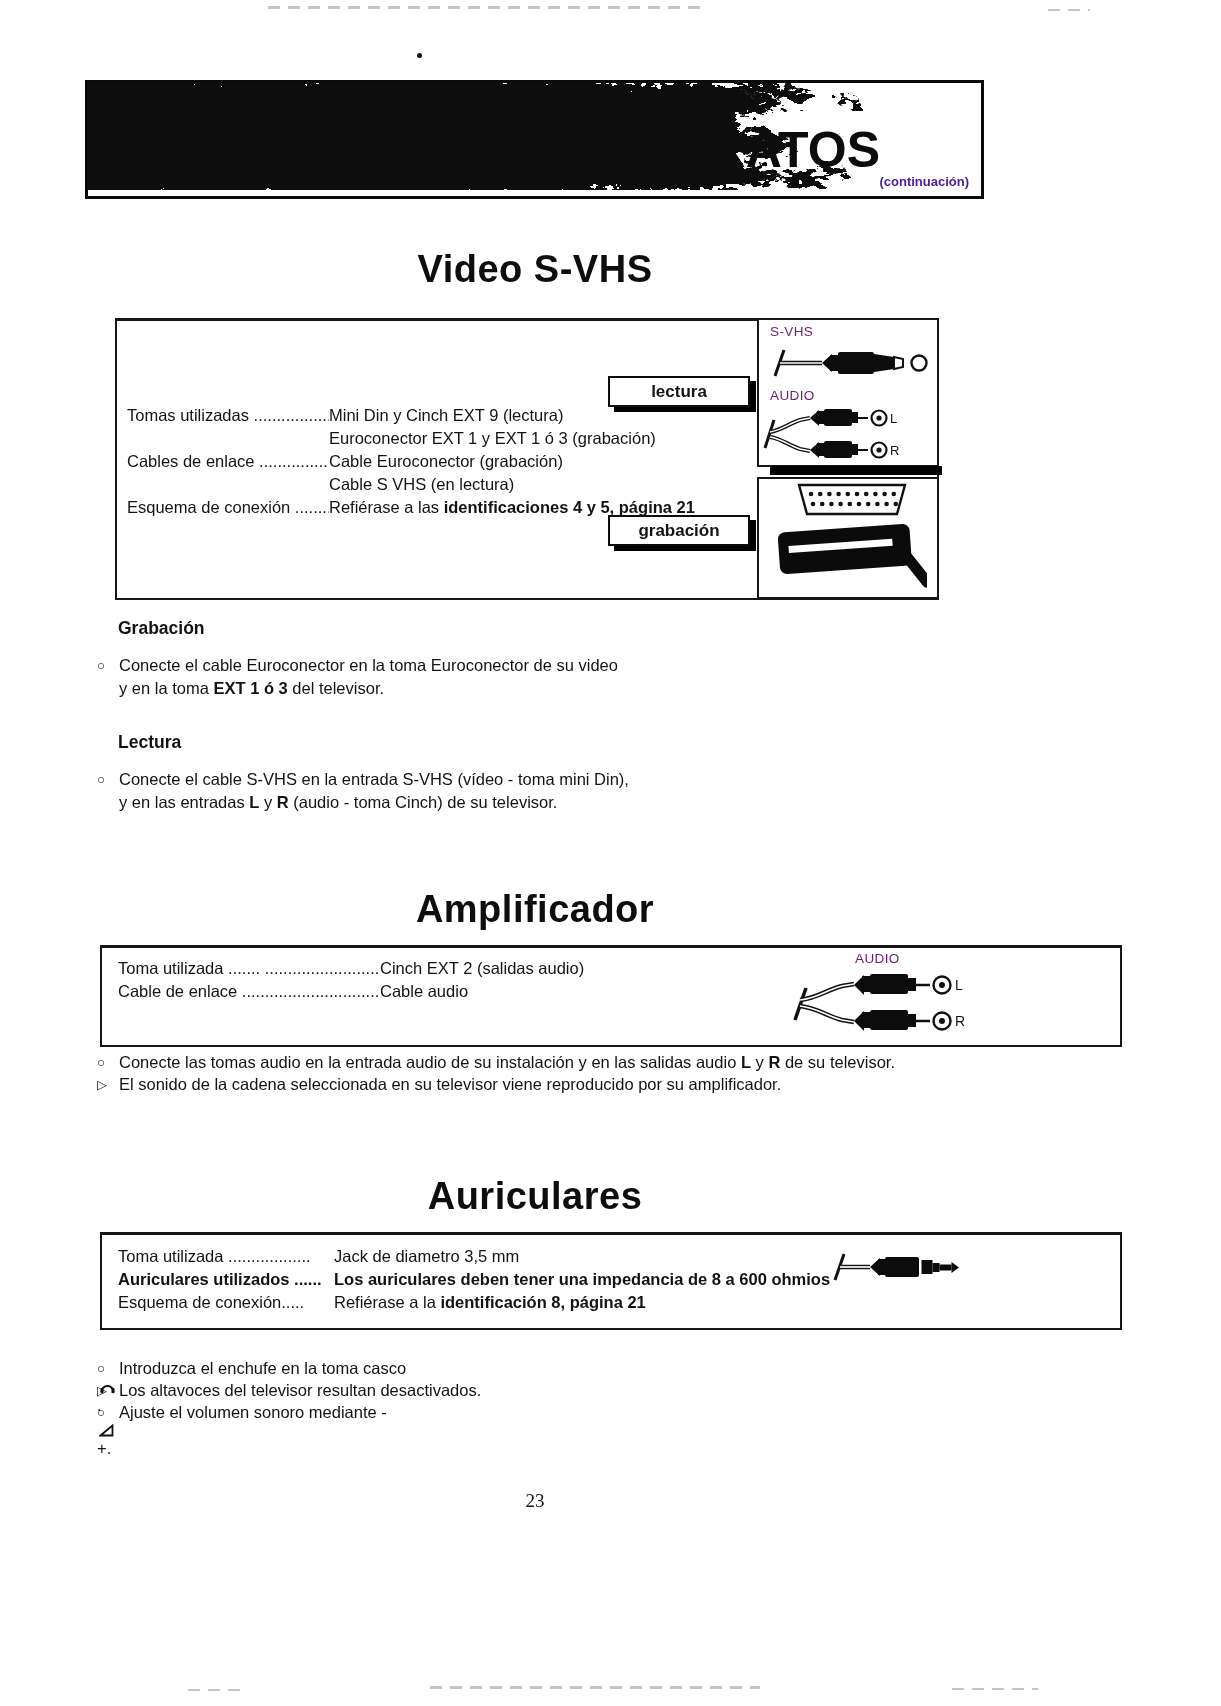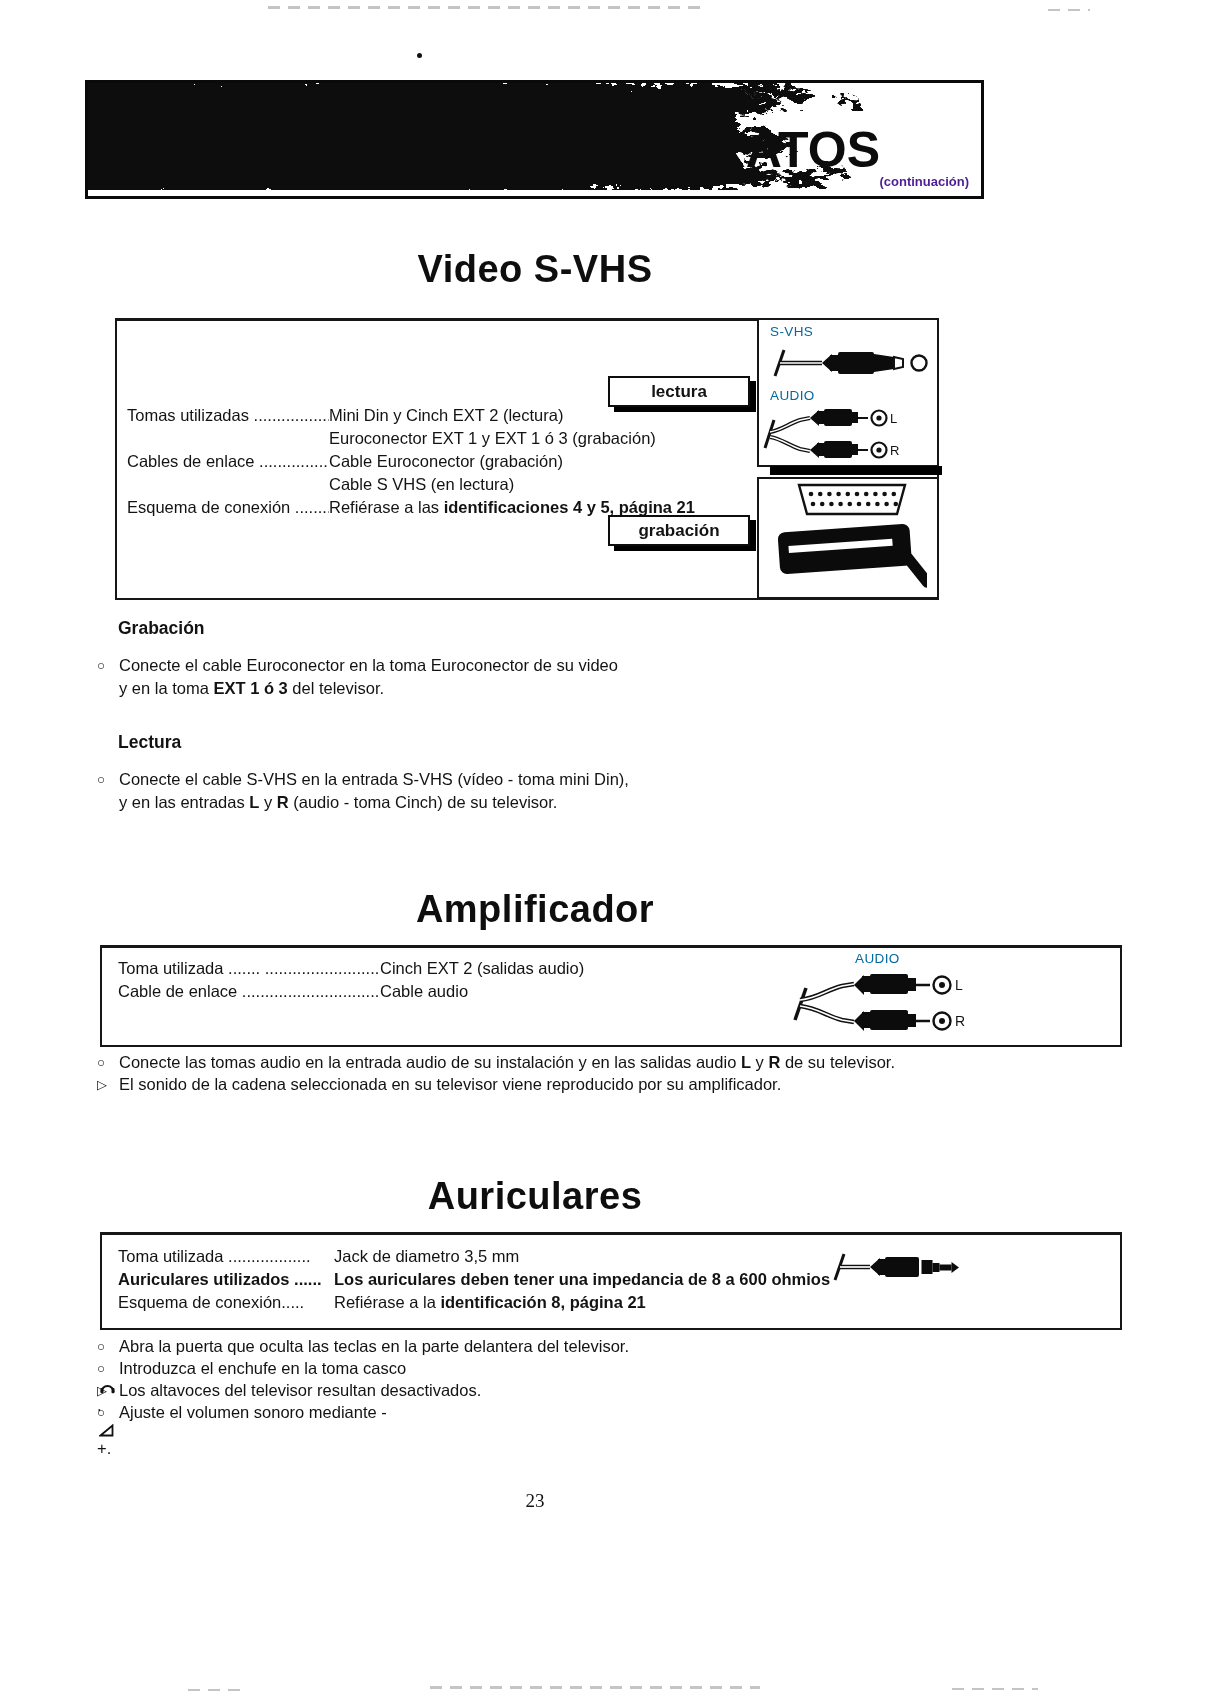--- a/index.html
+++ b/index.html
@@ -10,21 +10,21 @@
          font-size:38px;font-weight:bold;letter-spacing:.5px;color:#0e0e0e;}
   .box{position:absolute;border:2.5px solid #161616;border-top-width:3px;background:#fff;}
   .panel{position:absolute;border:2.5px solid #161616;background:#fff;}
   .shadowbar{position:absolute;background:#000;}
   .spec{position:absolute;font-size:16.5px;line-height:23px;white-space:nowrap;}
   .spec-label{display:inline-block;overflow:hidden;white-space:nowrap;vertical-align:bottom;}
   .w-video{width:202px}.w-amp{width:262px}.w-aur{width:216px}
   .b{font-weight:bold;}
   .tag{position:absolute;width:138px;height:27px;border:2.5px solid #0d0d0d;background:#fff;
        box-shadow:6px 5px 0 #000;font-weight:bold;font-size:17px;text-align:center;line-height:27px;}
-  .plabel{position:absolute;font-size:13.5px;letter-spacing:.4px;color:#0369a1;}
+  .plabel{position:absolute;font-size:13.5px;letter-spacing:.4px;color:#701a75;}
   .heading{position:absolute;font-size:17.5px;font-weight:bold;}
   .bullet{position:absolute;font-size:16.5px;line-height:22px;white-space:nowrap;}
   .mk{display:inline-block;width:22px;font-size:13.5px;vertical-align:1px;}
   .mk.tri{font-size:13px;}
   .cont-label{position:absolute;right:12px;bottom:7px;font-weight:bold;font-size:13px;color:#4c1d95;}
   .pagenum{position:absolute;left:95px;top:1490px;width:880px;text-align:center;font-size:19px;font-family:Liberation Serif, serif;}
   .noise{position:absolute;background:repeating-linear-gradient(90deg,#8a8a8a 0 12px,transparent 12px 20px);opacity:.5;}
   .dust{position:absolute;background:#111;border-radius:50%;}
   .icon-inline{vertical-align:-2px;margin:0 2px;}
   svg{display:block;}
@@ -62,21 +62,21 @@
       </g>
     </svg>
     <span class="cont-label">(continuación)</span>
   </div>
 
   <div class="title" style="top:248px;">Video S-VHS</div>
 
   <div class="box" style="left:115px;top:318px;width:820px;height:277px;"></div>
 
   <div class="spec" style="left:127px;top:404px;">
-    <span class="spec-label w-video">Tomas utilizadas .................</span><span><span>Mini Din y Cinch EXT 2 (lectura)</span></span>
+    <span class="spec-label w-video">Tomas utilizadas .................</span><span><span>Mini Din y Cinch EXT 9 (lectura)</span></span>
   </div>
   <div class="spec" style="left:127px;top:427px;">
     <span class="spec-label w-video"></span><span><span>Euroconector EXT 1 y EXT 1 ó 3 (grabación)</span></span>
   </div>
   <div class="spec" style="left:127px;top:450px;">
     <span class="spec-label w-video">Cables de enlace ................</span><span><span>Cable Euroconector (grabación)</span></span>
   </div>
   <div class="spec" style="left:127px;top:473px;">
     <span class="spec-label w-video"></span><span><span>Cable S VHS (en lectura)</span></span>
   </div>
@@ -236,23 +236,20 @@
     <line x1="10" y1="19" x2="40" y2="19" stroke="#fff" stroke-width="1.7"></line>
     <polygon points="40,19 50,10 50,28" fill="#0c0c0c"></polygon>
     <rect x="48" y="11" width="7" height="16" fill="#0c0c0c"></rect>
     <rect x="55" y="9" width="34" height="20" rx="2" fill="#0c0c0c"></rect>
     <rect x="91.5" y="12" width="11" height="14" fill="#0c0c0c"></rect>
     <rect x="102.5" y="15" width="7" height="9" fill="#0c0c0c"></rect>
     <rect x="109.5" y="16.5" width="12" height="6" fill="#0c0c0c"></rect>
     <polygon points="121.5,14 129,19.5 121.5,25" fill="#0c0c0c"></polygon>
   </svg>
 
-  <div class="bullet" style="left:97px;top:1335px;">
-    <span class="mk">○</span><span><span>Abra la puerta que oculta las teclas en la parte delantera del televisor.</span></span>
-  </div>
   <div class="bullet" style="left:97px;top:1357px;">
     <span class="mk">○</span><span><span>Introduzca el enchufe en la toma casco </span></span><svg class="icon-inline" width="17" height="14" viewBox="0 0 17 14">
         <path d="M2.5,12 A6,6 0 0 1 14.5,12" fill="none" stroke="#111" stroke-width="2"></path>
         <rect x="1.5" y="8" width="3" height="5.2" rx="1" fill="#111"></rect>
         <rect x="12.5" y="8" width="3" height="5.2" rx="1" fill="#111"></rect>
       </svg><span><span>.</span></span>
   </div>
   <div class="bullet" style="left:97px;top:1379px;">
     <span class="mk tri">▷</span><span><span>Los altavoces del televisor resultan desactivados.</span></span>
   </div>

